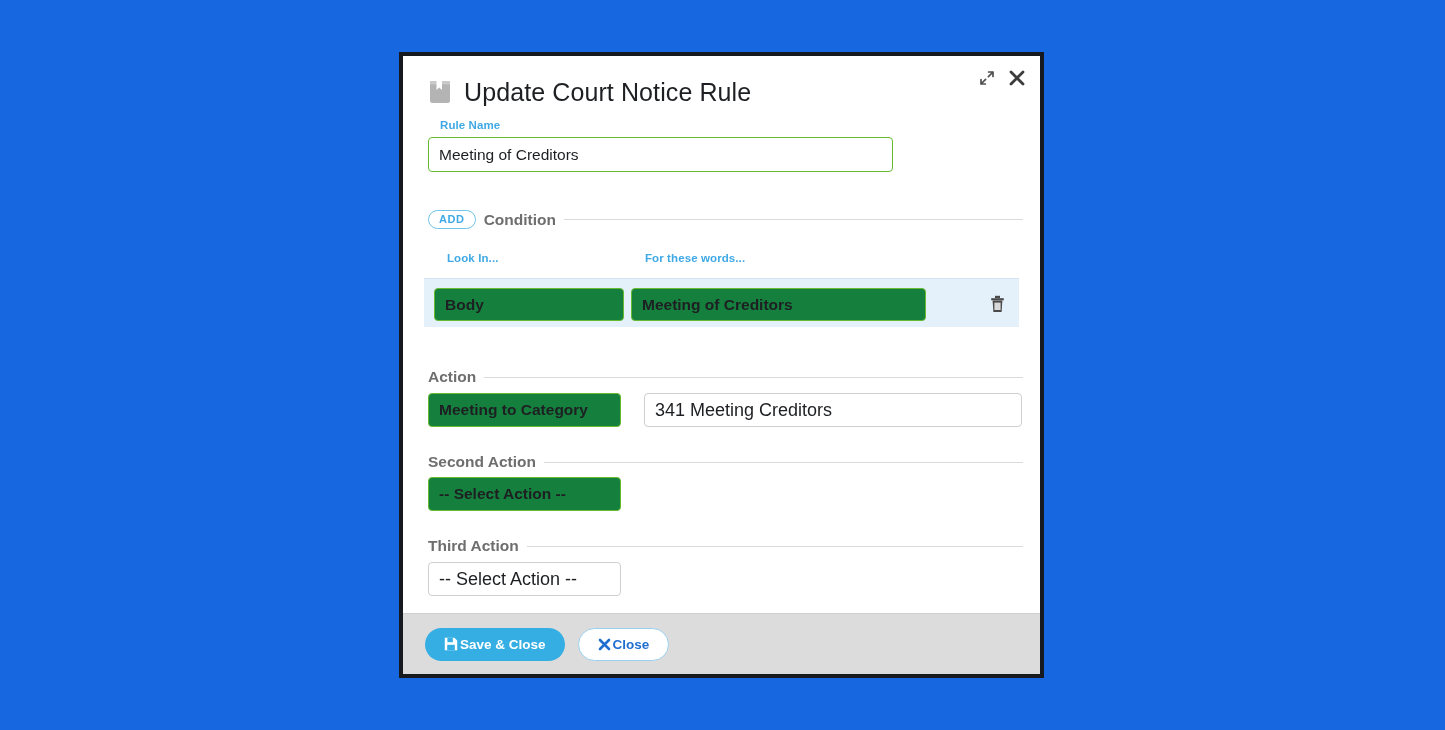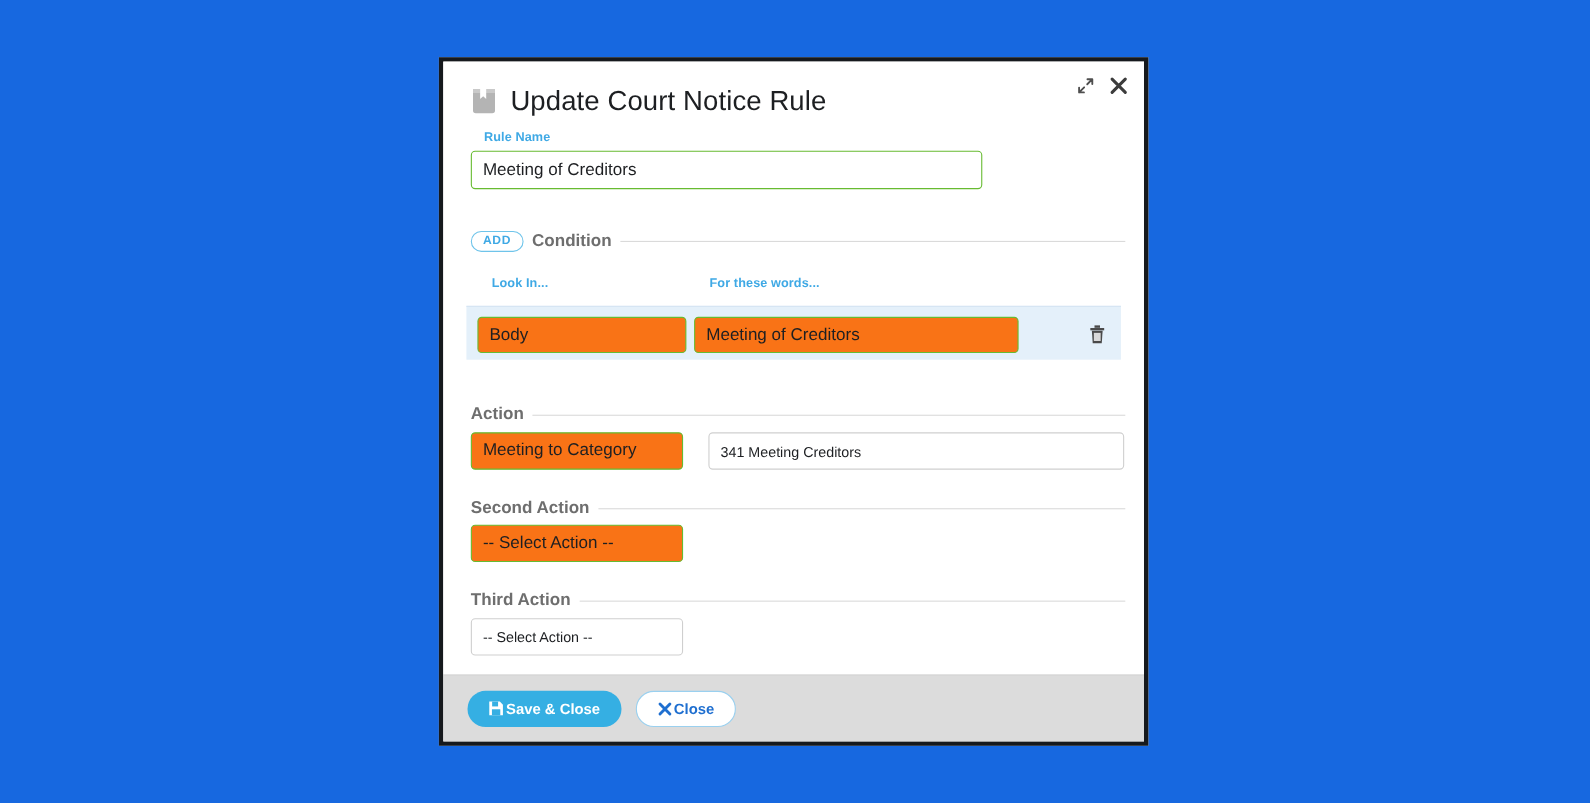--- a/index.html
+++ b/index.html
@@ -159,36 +159,37 @@
     top: 222px;
     width: 595px;
     height: 48px;
     background: #e4f0fa;
     border-top: 1px solid #d4e4f2;
   }
   .sel-green {
     box-sizing: border-box;
     border: 1.6px solid #67bb31;
     border-radius: 4px;
-    background: #f97316;
+    background: #15803d;
     font-family: "Liberation Sans", sans-serif;
     font-size: 15.5px;
     color: #1d1f22;
     padding: 0 10px;
     display: flex;
     align-items: center;
     cursor: pointer;
+    font-weight: bold;
   }
   .sel-gray {
     box-sizing: border-box;
     border: 1.3px solid #cfcfcf;
     border-radius: 4px;
     background: #fff;
     font-family: "Liberation Sans", sans-serif;
-    font-size: 13px;
+    font-size: 18px;
     color: #1d1f22;
     padding: 0 10px;
     display: flex;
     align-items: center;
     cursor: pointer;
   }
   .cond-lookin {
     position: absolute;
     left: 10px;
     top: 9px;

